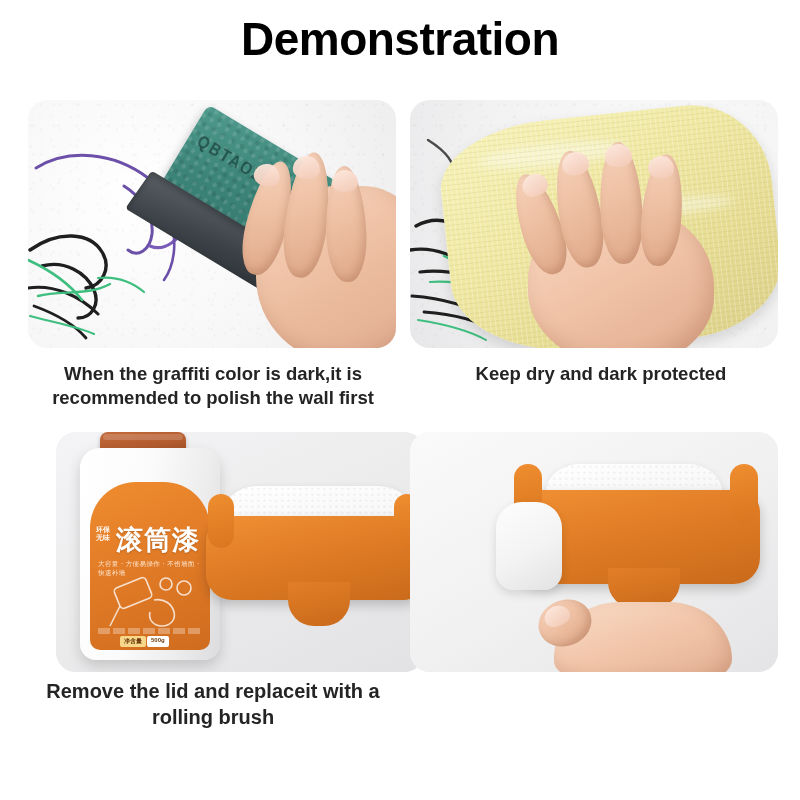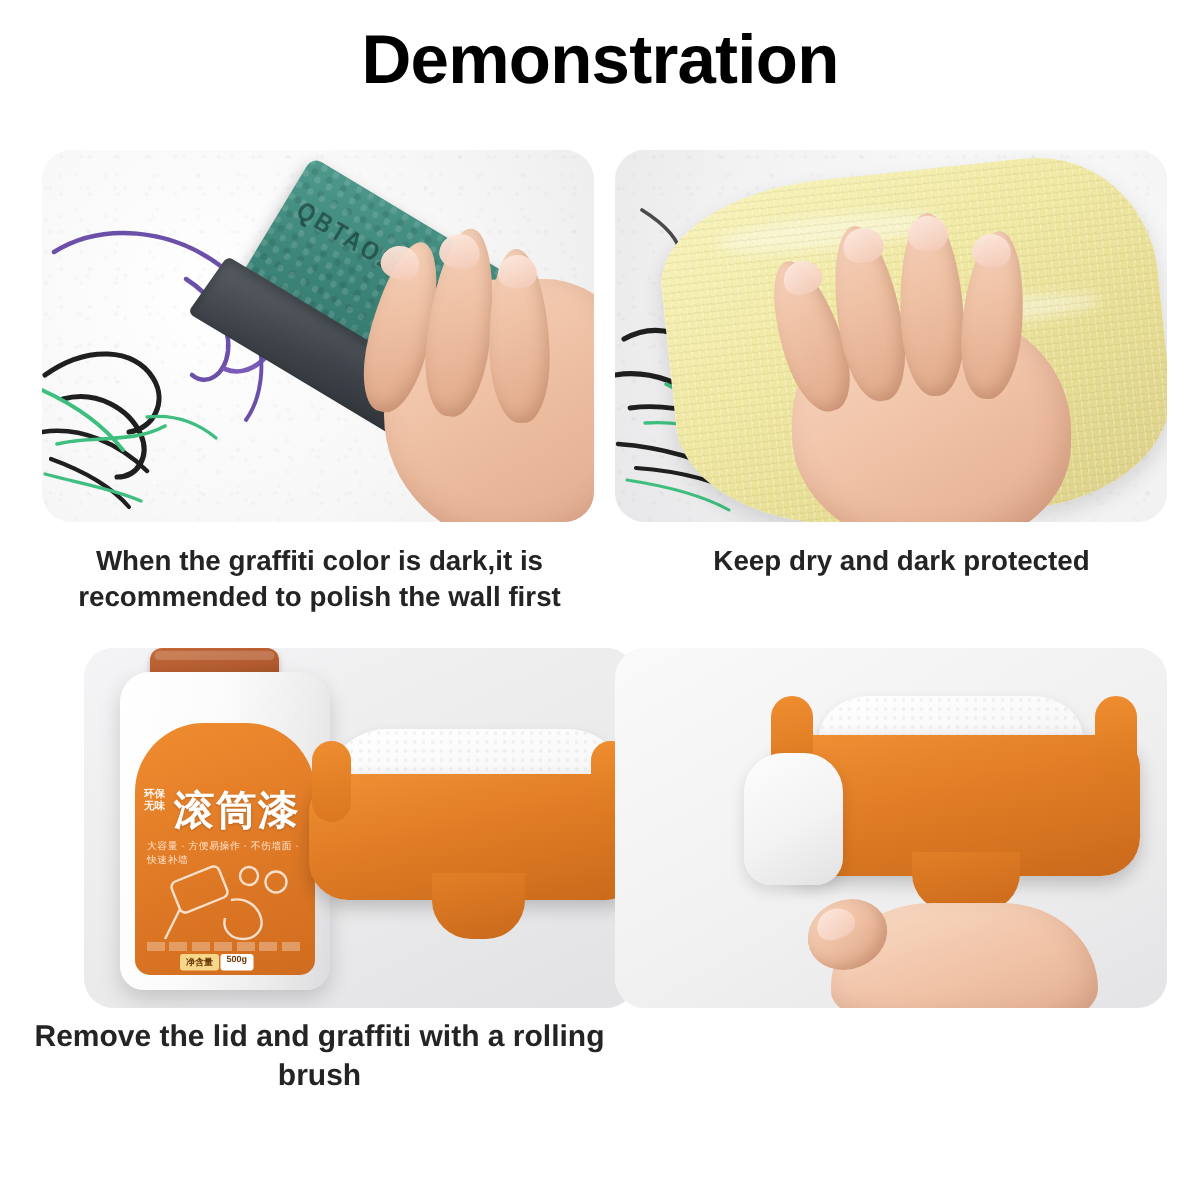--- a/index.html
+++ b/index.html
@@ -308,21 +308,21 @@
     <div class="roller">
       <div class="roller-nap"></div>
       <div class="roller-frame">
         <div class="roller-ear ear-l"></div>
         <div class="roller-ear ear-r"></div>
       </div>
       <div class="roller-neck"></div>
     </div>
   </div>
 
-  <div class="cap cap3">Remove the lid and graffiti with a rolling brush</div>
+  <div class="cap cap3">Remove the lid and replaceit with a rolling brush</div>
 
   <div class="panel p4">
     <div class="wall4"></div>
 
     <div class="roller r4">
       <div class="roller-nap"></div>
       <div class="roller-frame">
         <div class="roller-ear ear-l"></div>
         <div class="roller-ear ear-r"></div>
       </div>

